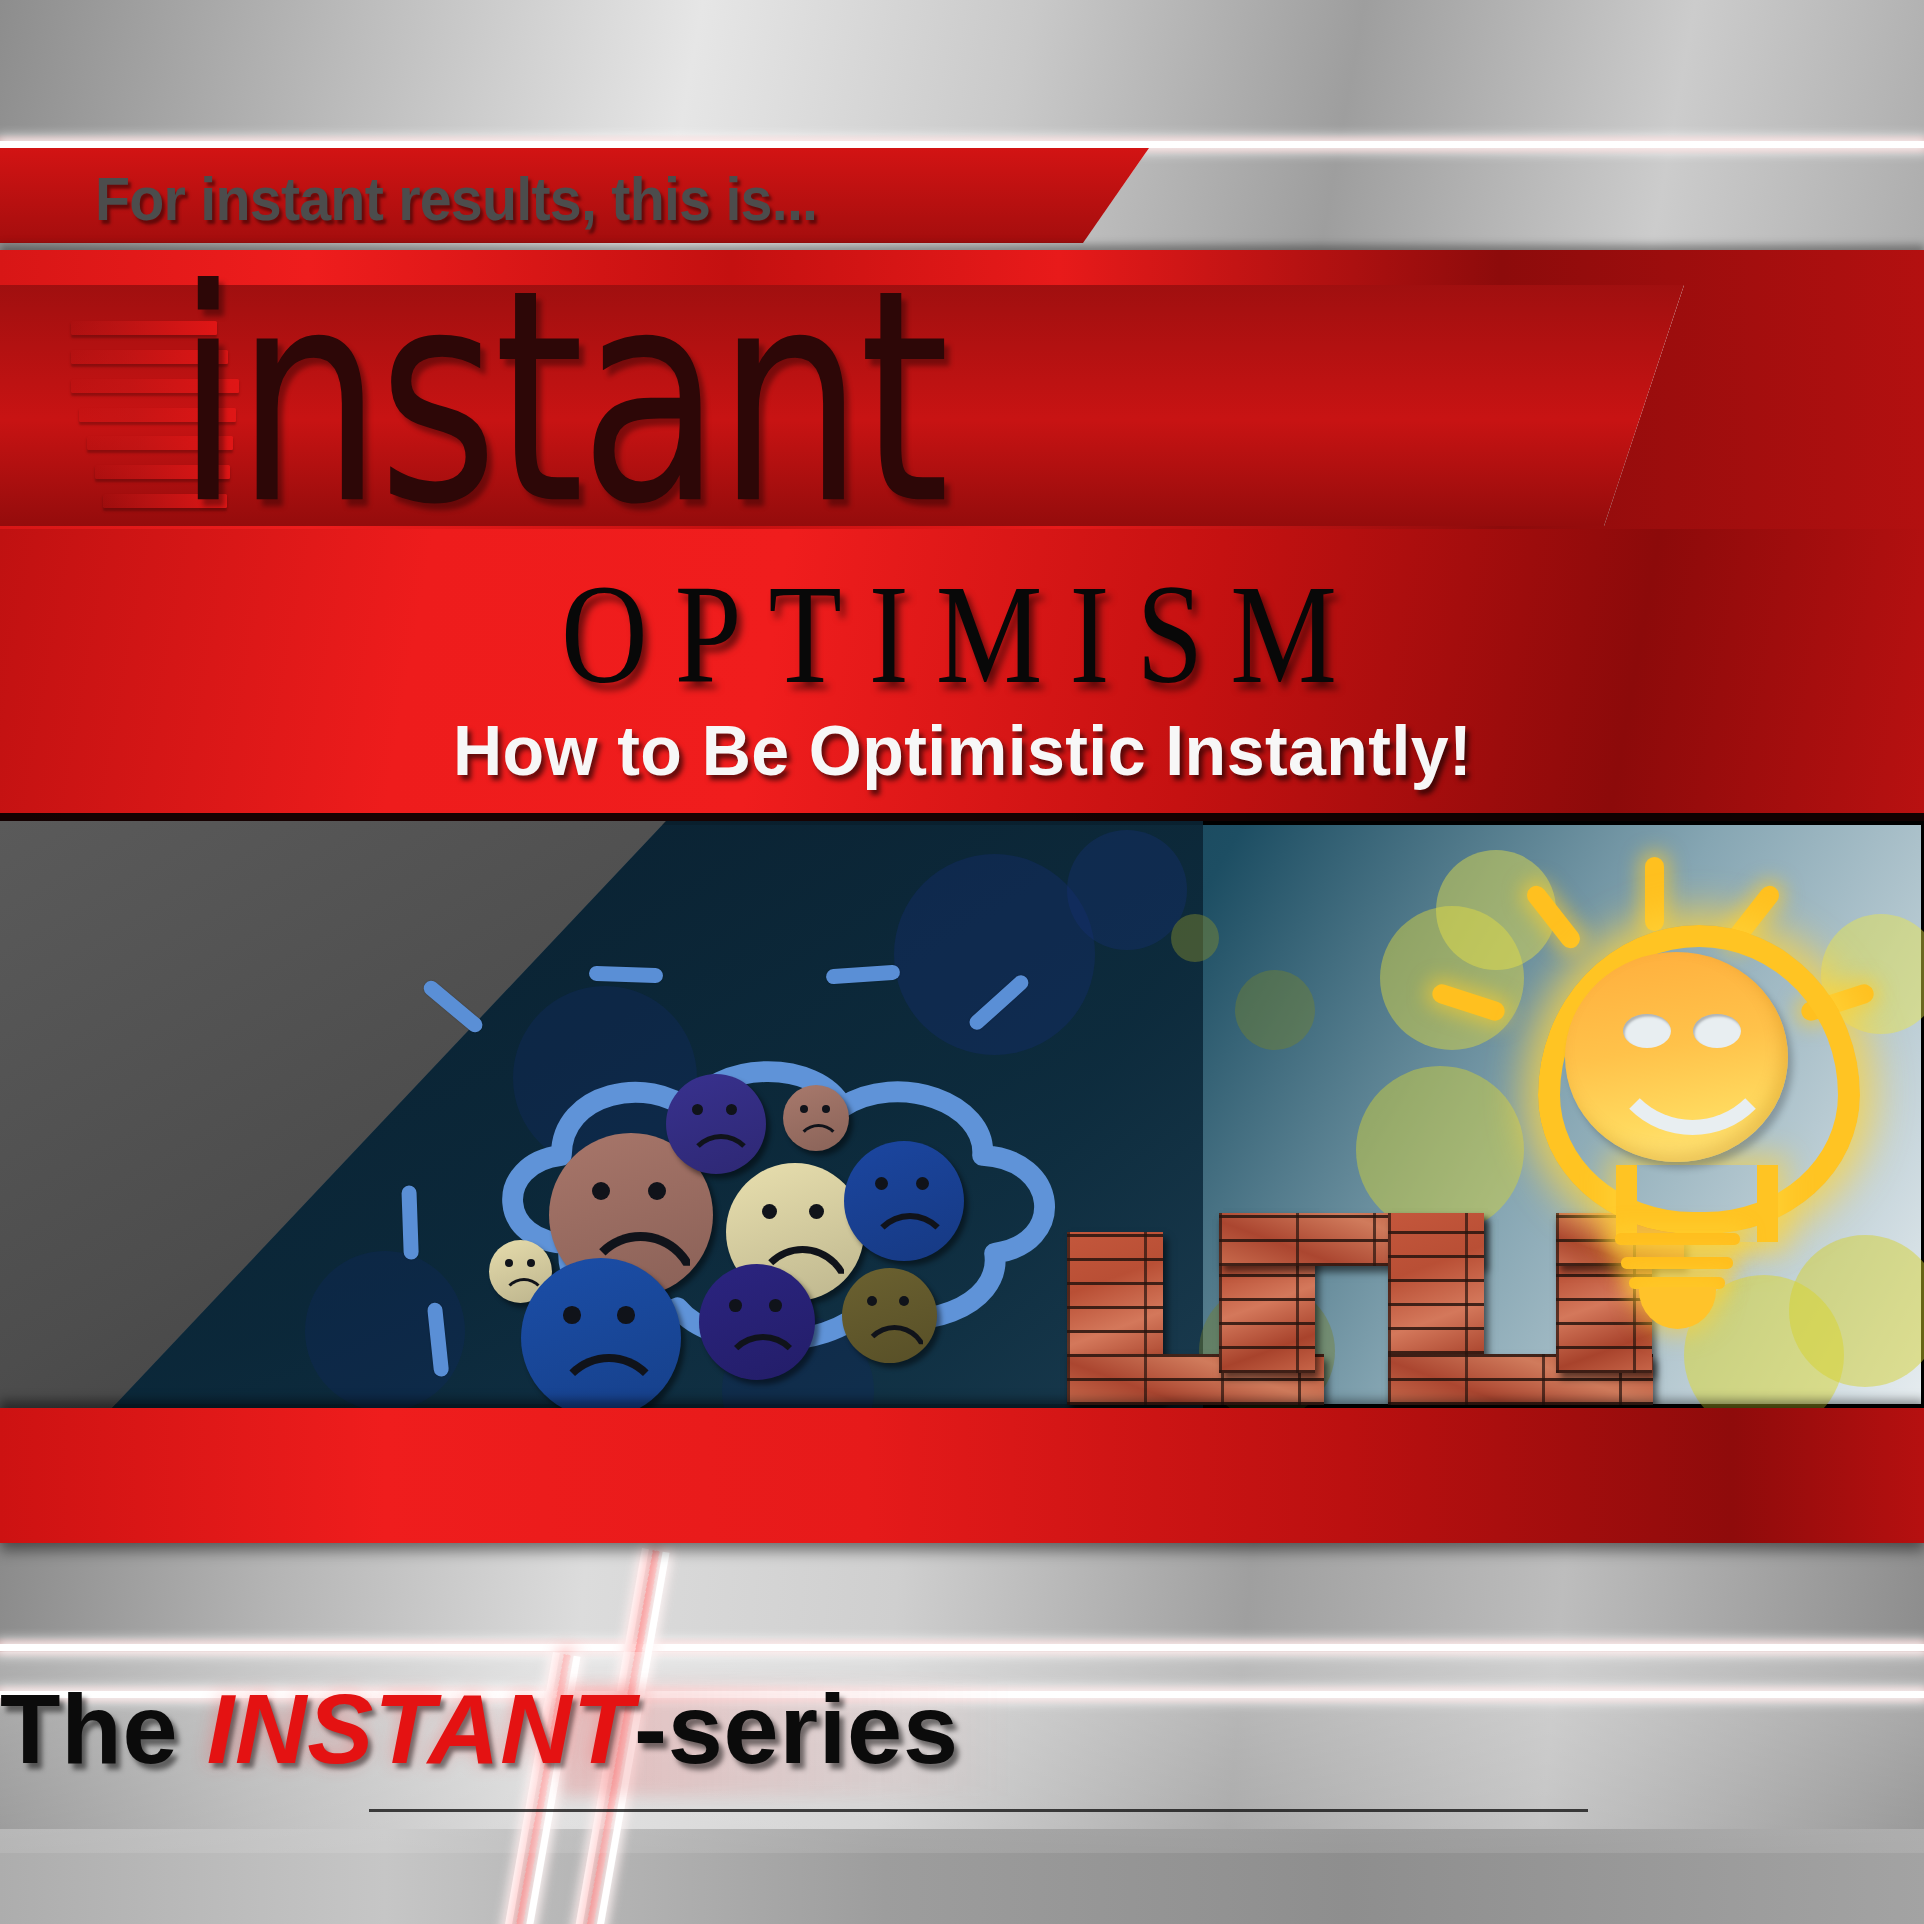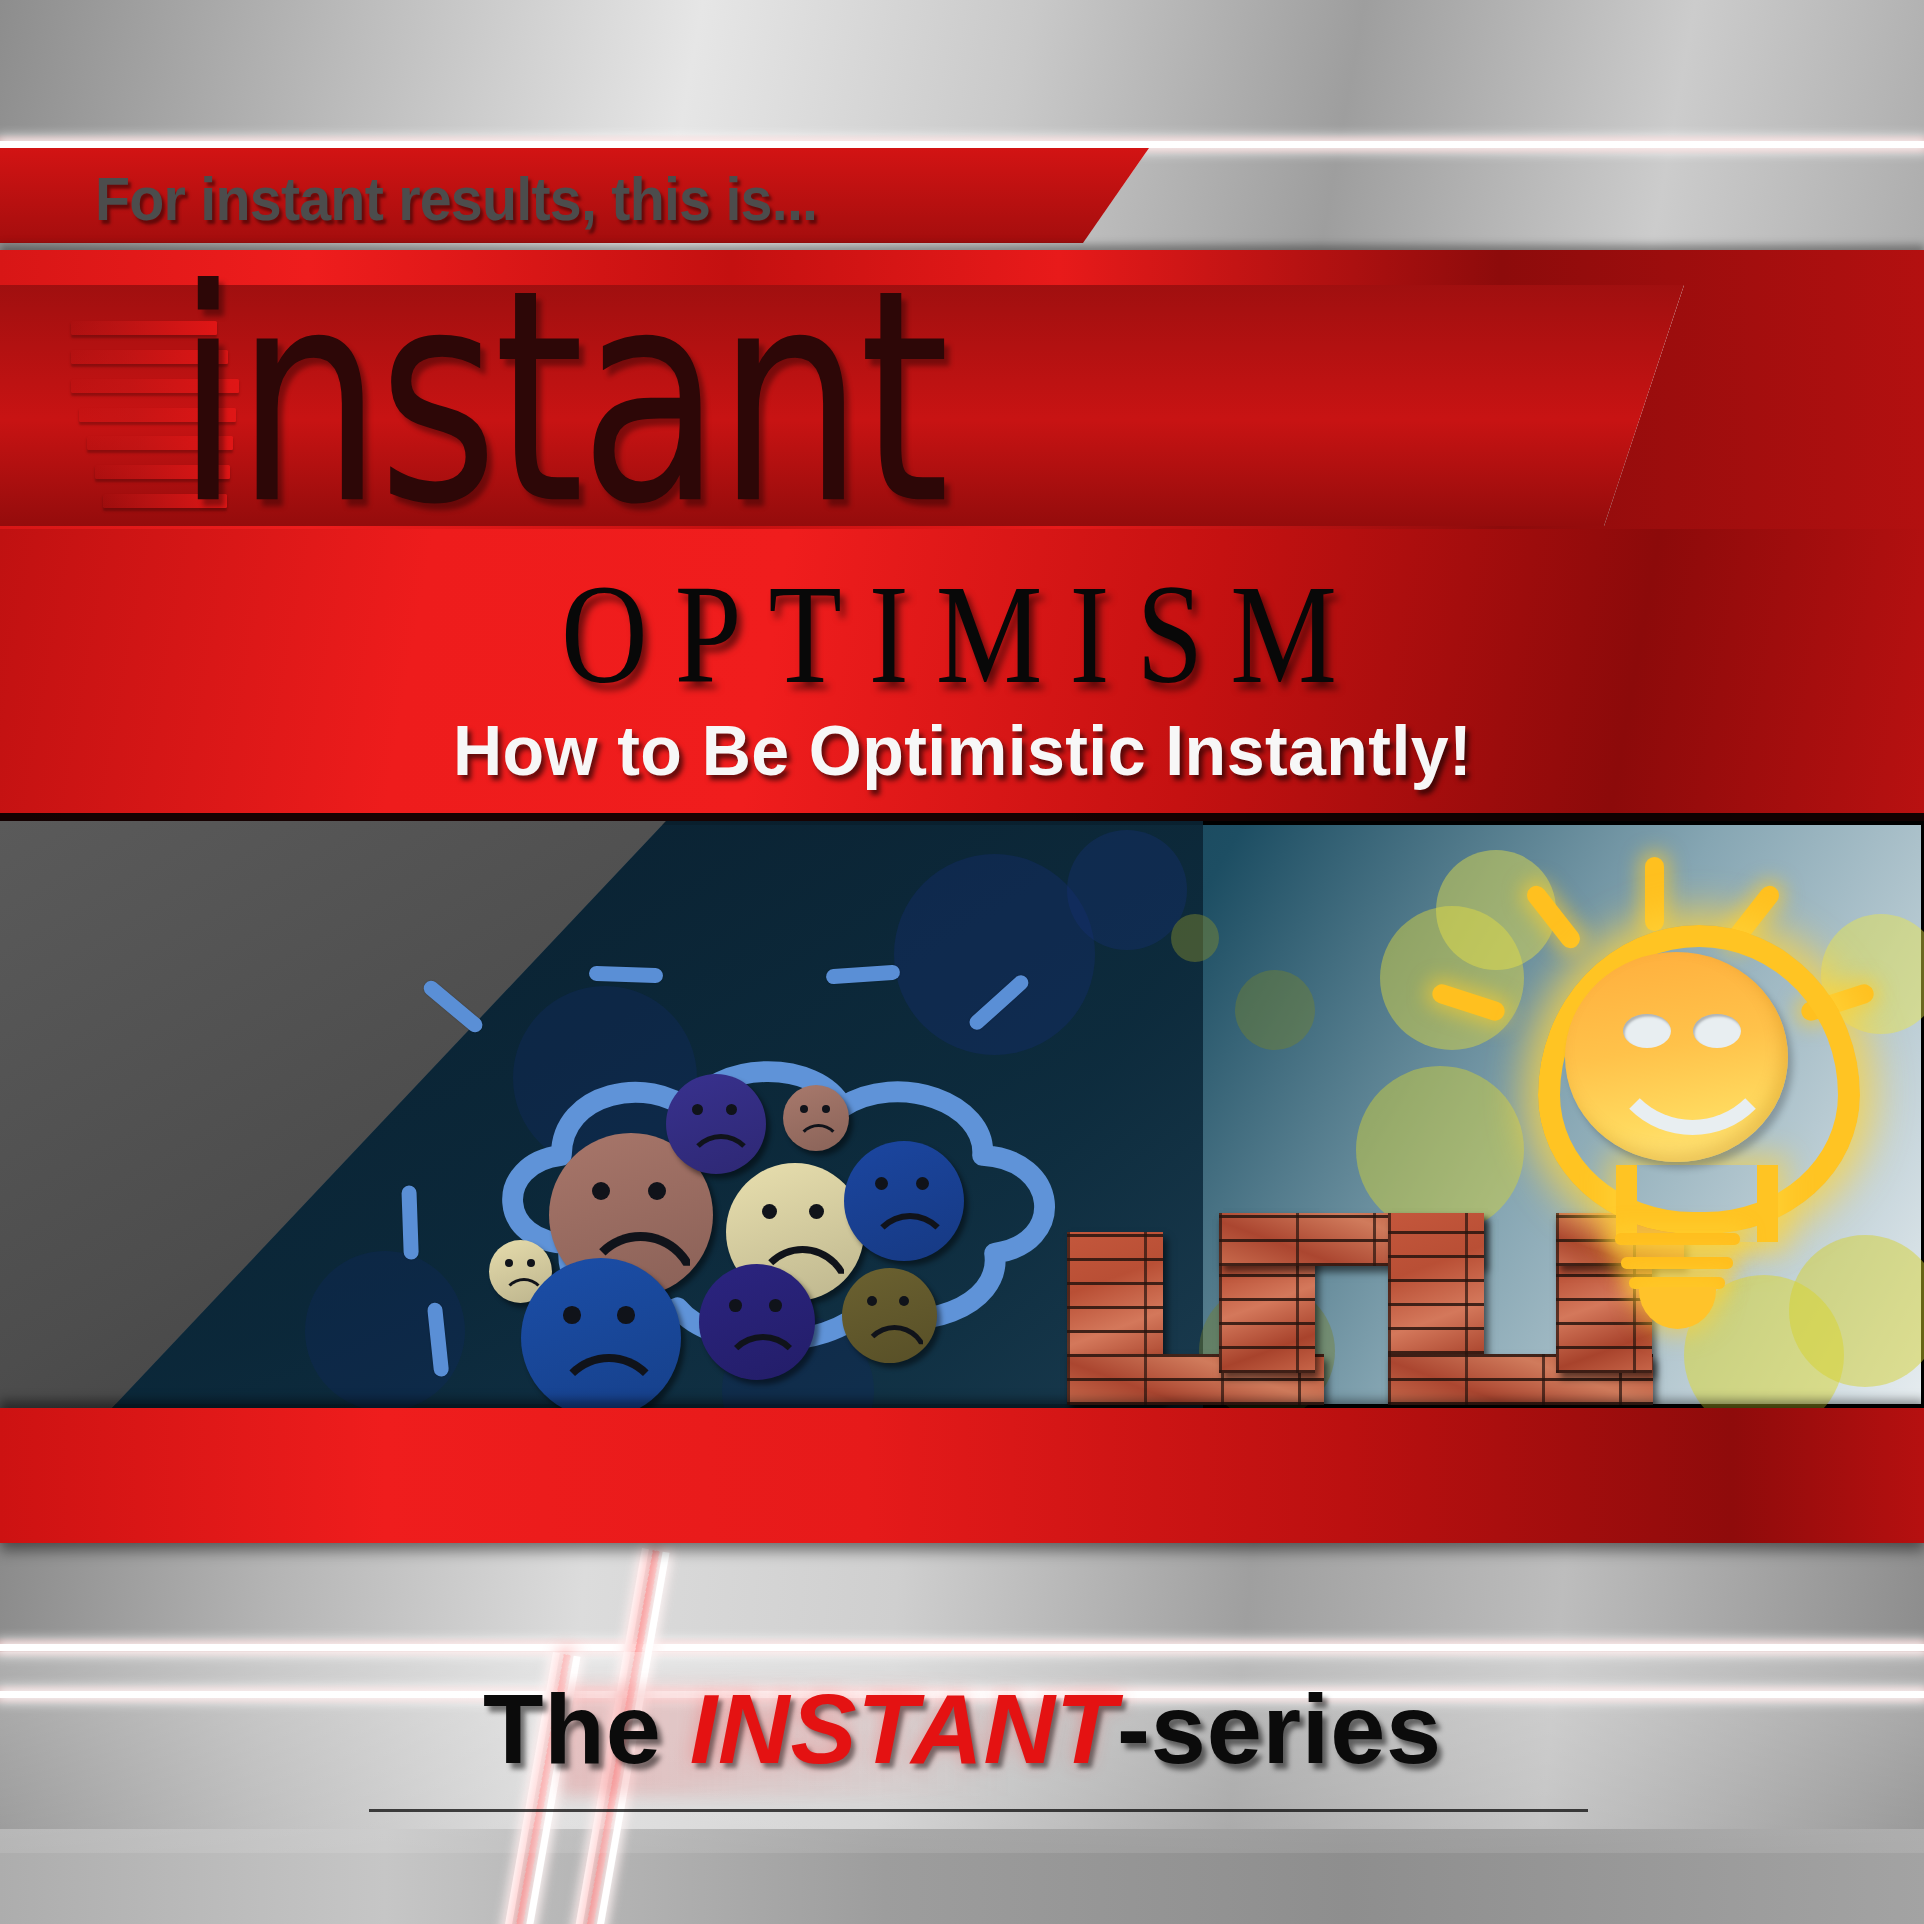--- a/index.html
+++ b/index.html
@@ -164,21 +164,21 @@
 
   
   #red-band-3{position:absolute;left:0;top:1408px;width:1925px;height:135px;
     background:linear-gradient(90deg,#cd1212 0%,#ef1d1d 20%,#e61a1a 45%,#bb1010 70%,#8f0b0b 90%,#b61010 100%);
     box-shadow:0 -8px 9.6px rgba(0,0,0,.4), 0 8px 13px rgba(0,0,0,.45);}
 
   
   #series-plate{position:absolute;left:0;top:1652px;width:1925px;height:201px;
     background:linear-gradient(180deg,rgba(255,255,255,.30),rgba(255,255,255,.10));}
   #series{
-    position:absolute;left:0;right:0;top:1672px;text-align:center;
+    position:absolute;left:0;right:0;top:1672px;
     font-size:99px;font-weight:700;color:#0b0b0b;letter-spacing:0.8px;
     text-shadow:4.8px 5.6px 5.6px rgba(0,0,0,.5);
     white-space:nowrap;
   }
   #series .em{color:#e41212;font-style:italic;
     text-shadow:4px 4.8px 4px rgba(0,0,0,.45), 0 0 17.6px rgba(255,60,60,.35);}
   #series-rule{position:absolute;left:369px;top:1809px;width:1219px;height:3.2px;background:rgba(10,10,10,.75);}
   #series-blur{position:absolute;left:561px;top:1684px;width:449px;height:112px;
     background:linear-gradient(90deg,rgba(230,60,60,.22),rgba(230,60,60,.10),rgba(230,60,60,0));
     filter:blur(8px);}

